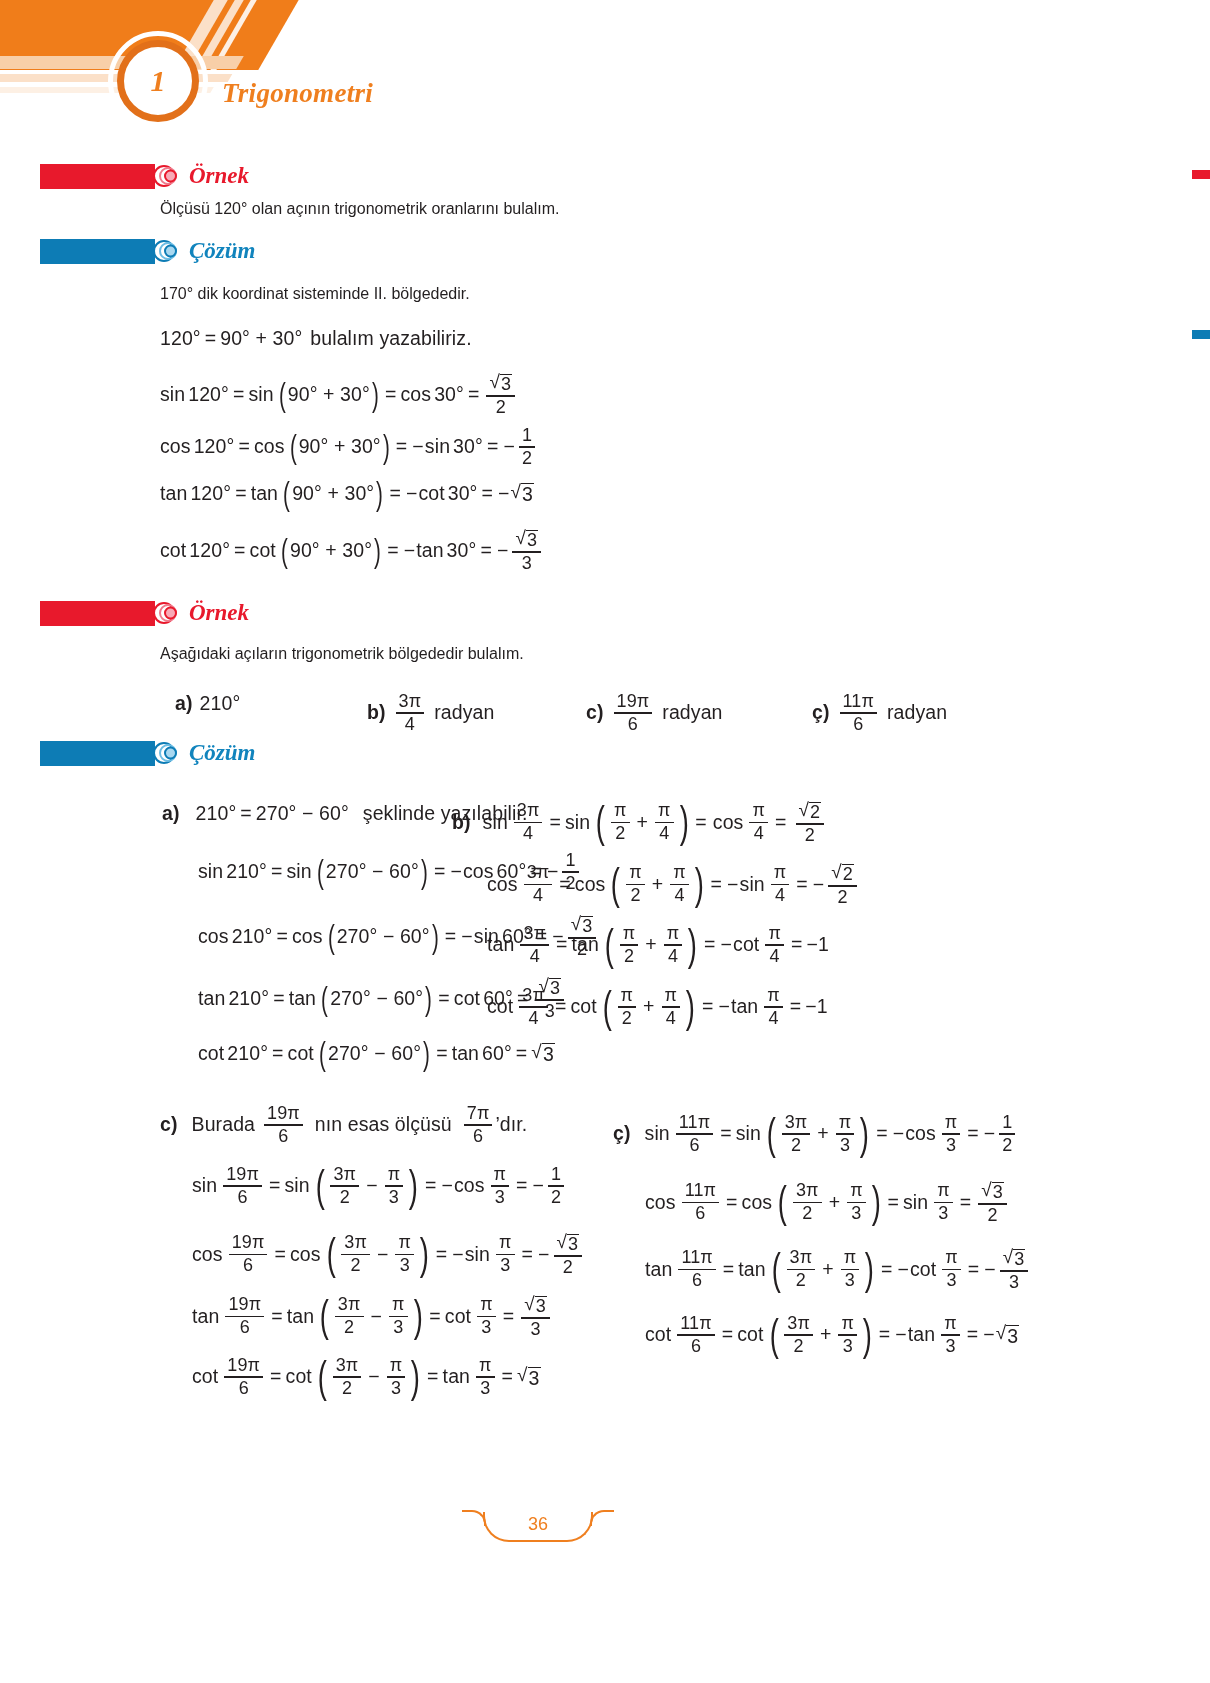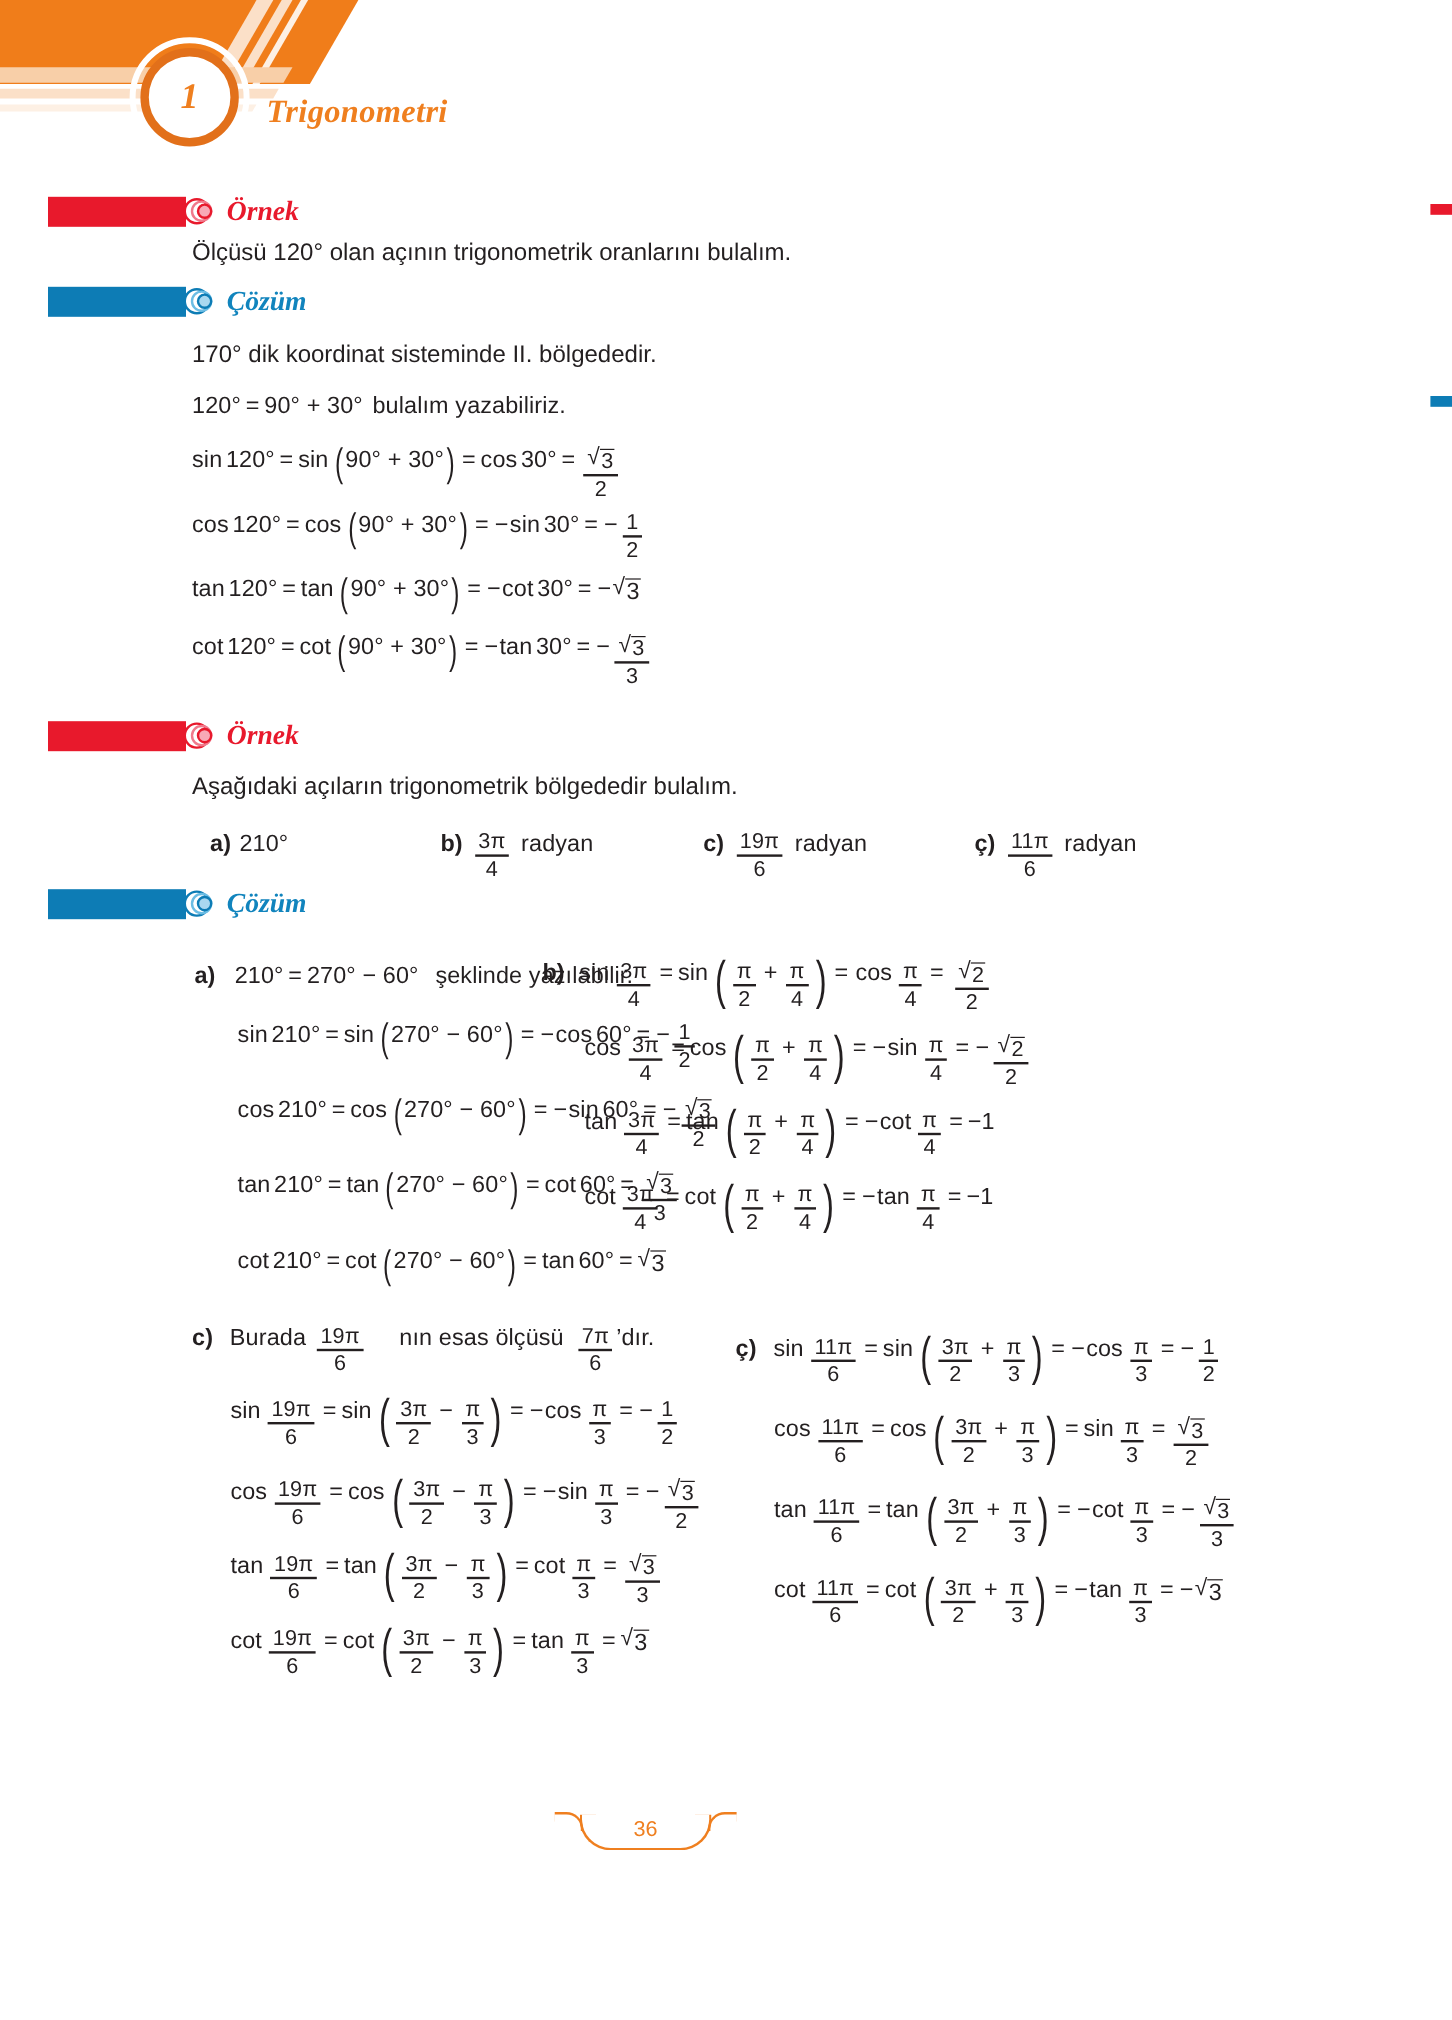--- a/index.html
+++ b/index.html
@@ -33,25 +33,25 @@
   .label-bar.red{background:#e8192c;}
   .label-bar.blue{background:#0d7cb5;}
   .label-icon{position:relative;width:36px;height:26px;margin-left:-4px;}
   .ring{position:absolute;top:50%;transform:translateY(-50%);border-radius:50%;box-sizing:border-box;}
   .label-text{font-family:"Liberation Serif",serif;font-style:italic;font-weight:bold;font-size:23px;
               margin-left:2px;}
   .label-text.red{color:#e8192c;}
   .label-text.blue{color:#1184bd;}
 
   
-  .body-text{position:absolute;font-size:20px;color:#231f20;white-space:nowrap;}
+  .body-text{position:absolute;font-size:16px;color:#231f20;white-space:nowrap;}
   .opt-lbl{font-weight:bold;}
 
   
-  .mathline{position:absolute;display:flex;align-items:flex-start;font-size:19.5px;
+  .mathline{position:absolute;display:flex;align-items:center;font-size:19.5px;
             color:#231f20;white-space:nowrap;letter-spacing:.1px;}
   .mathline .op{margin:0 4px;}
   .mathline .tight{margin:0 1px;}
   .fn{margin-right:3px;}
   .frac{display:inline-flex;flex-direction:column;align-items:center;justify-content:center;
         vertical-align:middle;margin:0 3px;line-height:1.06;}
   .frac .num{padding:0 3px;font-size:18px;}
   .frac .den{padding:0 3px;font-size:18px;}
   .frac .bar{width:100%;height:1.6px;background:#231f20;margin:1px 0;}
   .sq{display:inline-flex;align-items:flex-start;}
@@ -512,21 +512,21 @@
 </div>
 
 <div class="mathline" style="left:160px;top:1104px;">
   <span class="opt-lbl" style="margin-right:14px">c)</span>
   <span>Burada</span>
   <span class="frac" style="margin-left:9px">
     <span class="num">19π</span>
     <span class="bar"></span>
     <span class="den">6</span>
   </span>
-  <span style="margin-left:27px">nın esas ölçüsü</span>
+  <span style="margin-left:9px">nın esas ölçüsü</span>
   <span class="frac" style="margin-left:12px">
     <span class="num">7π</span>
     <span class="bar"></span>
     <span class="den">6</span>
   </span>
   <span>’dır.</span>
 </div>
 
 <div class="mathline" style="left:192px;top:1165px;">
   <span class="fn">sin</span>

